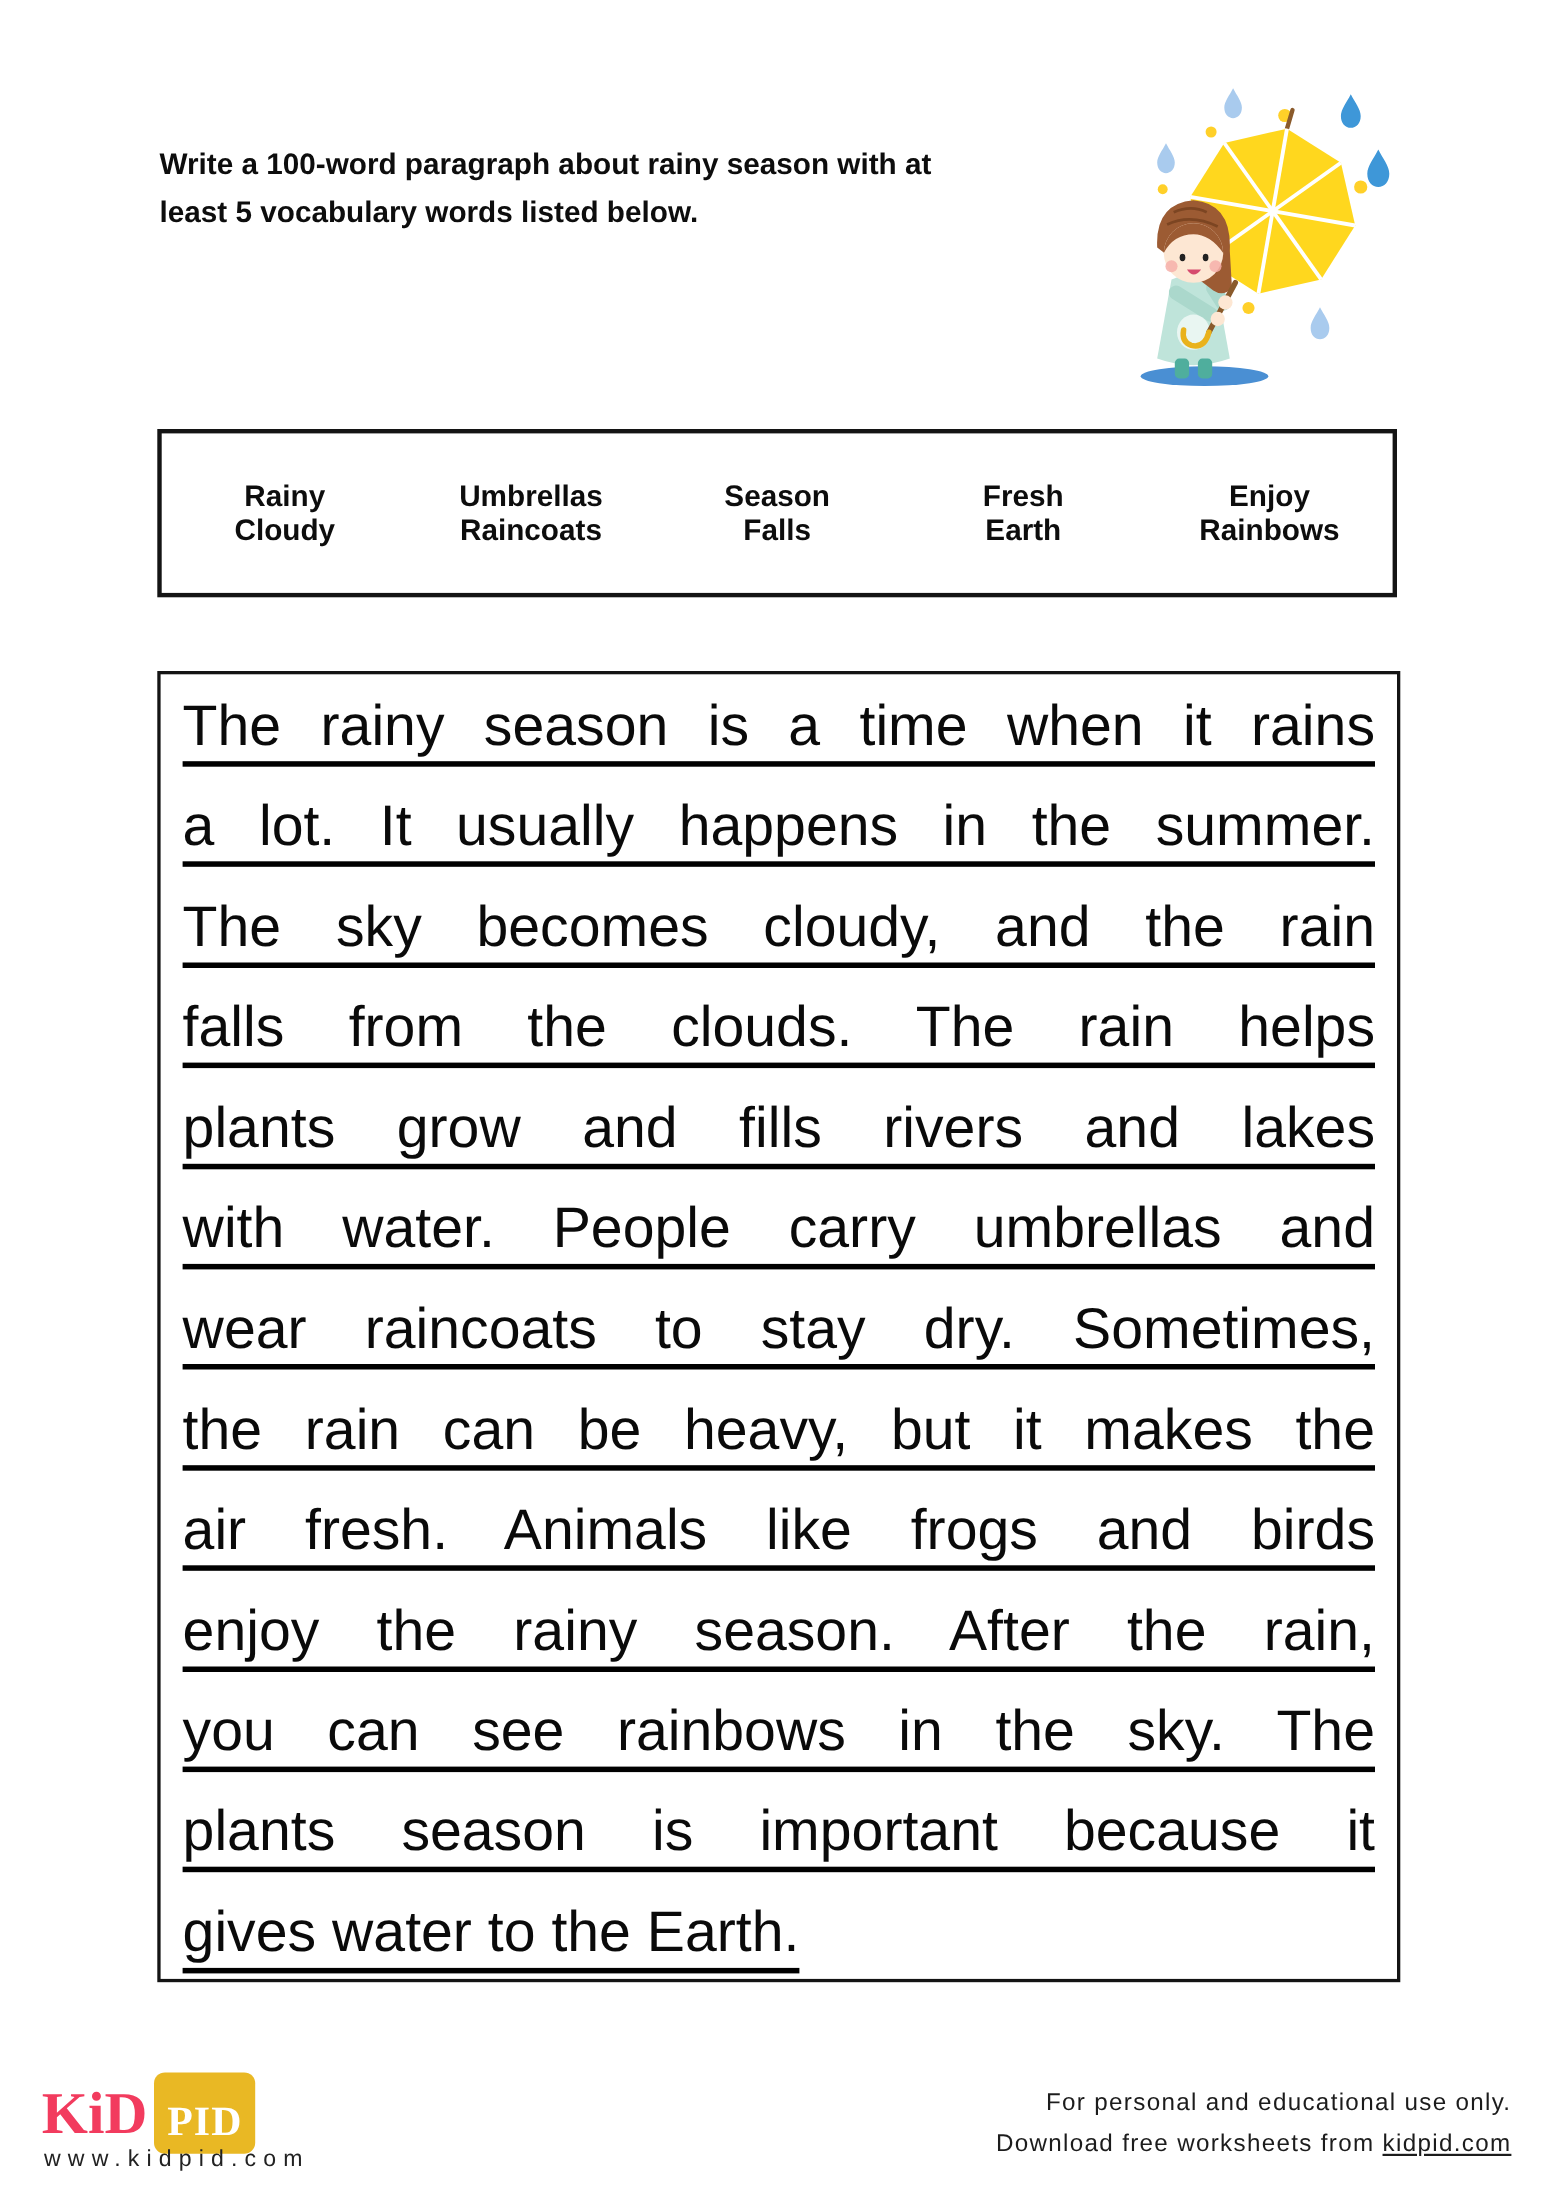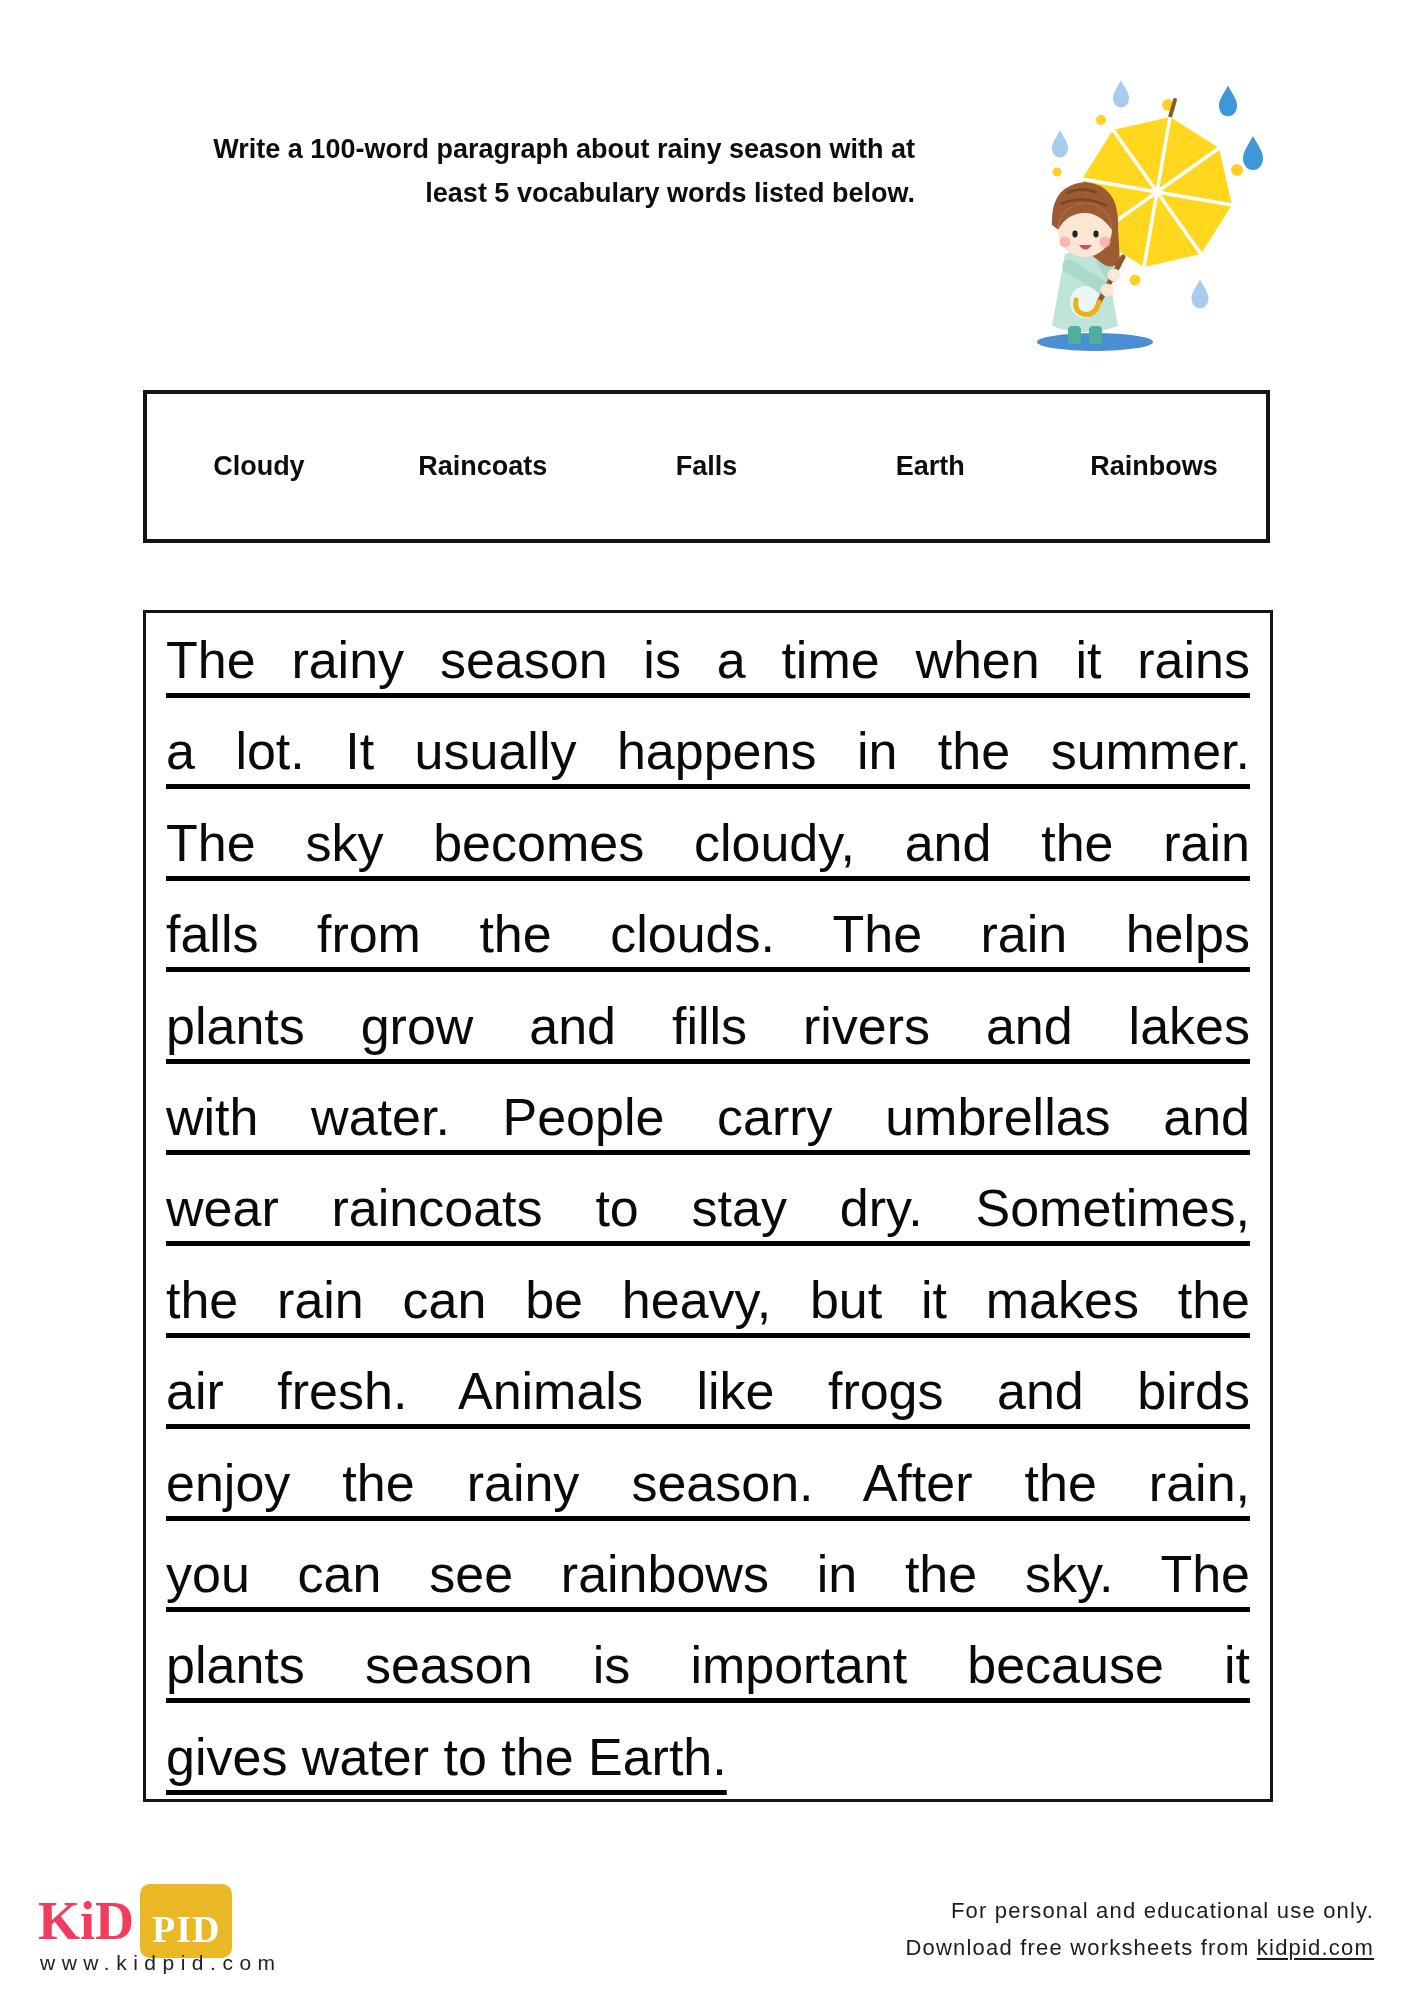--- a/index.html
+++ b/index.html
@@ -10,21 +10,21 @@
   }
 
   
   .header { position:absolute; left:145px; top:128px; width:860px; }
   .title {
     margin:0 0 16px 0; font-size:55px; font-weight:bold; letter-spacing:-1px;
     color:var(--title_blue,#1C52C5); line-height:1.05;
   }
   .subtitle {
     margin:0; width:770px; font-size:27px; font-weight:bold;
-    line-height:1.62; color:#0d0d0d;text-align:right;
+    line-height:1.62; color:#0d0d0d;
   }
 
   
   .illo { position:absolute; left:995px; top:50px; width:290px; height:305px; }
 
   
   .vocab-box {
     position:absolute; left:143px; top:390px; width:1127px; height:153px;
     border:4px solid #141414; box-sizing:border-box;
     display:flex; flex-direction:column; justify-content:space-evenly; padding:6px 0;
@@ -130,20 +130,27 @@
 
     <line x1="128" y1="207" x2="104" y2="252" stroke-width="5" stroke-linecap="round" stroke="#8A5A2B"></line>
     <path d="M104,252 Q100,267 88,264 Q79,261 81,250" fill="none" stroke-width="5" stroke-linecap="round" stroke="#E9B21C"></path>
     <circle cx="119" cy="225" r="6.5" fill="#FDE7D3"></circle>
     <circle cx="112" cy="240" r="6.5" fill="#FDE7D3"></circle>
   </svg>
 
   <div class="vocab-box">
     <div id="vocab-grid">
         <div class="vocab-row">
+          <div class="vocab-word">Rainy</div>
+          <div class="vocab-word">Umbrellas</div>
+          <div class="vocab-word">Season</div>
+          <div class="vocab-word">Fresh</div>
+          <div class="vocab-word">Enjoy</div>
+        </div>
+        <div class="vocab-row">
           <div class="vocab-word">Cloudy</div>
           <div class="vocab-word">Raincoats</div>
           <div class="vocab-word">Falls</div>
           <div class="vocab-word">Earth</div>
           <div class="vocab-word">Rainbows</div>
         </div>
       </div>
   </div>
 
   <div class="para-box">

